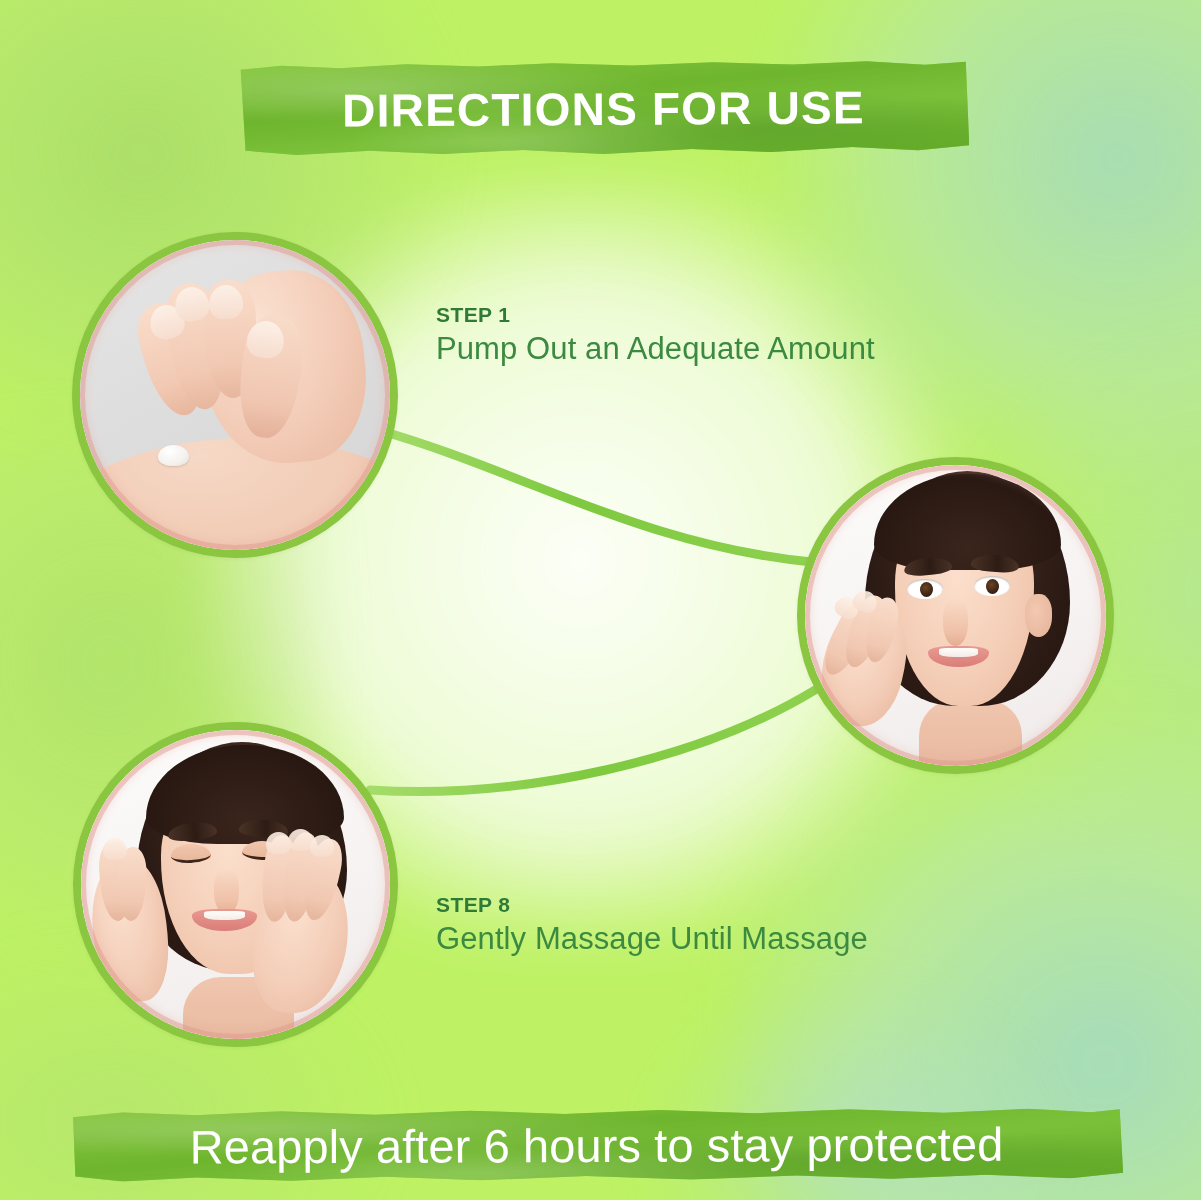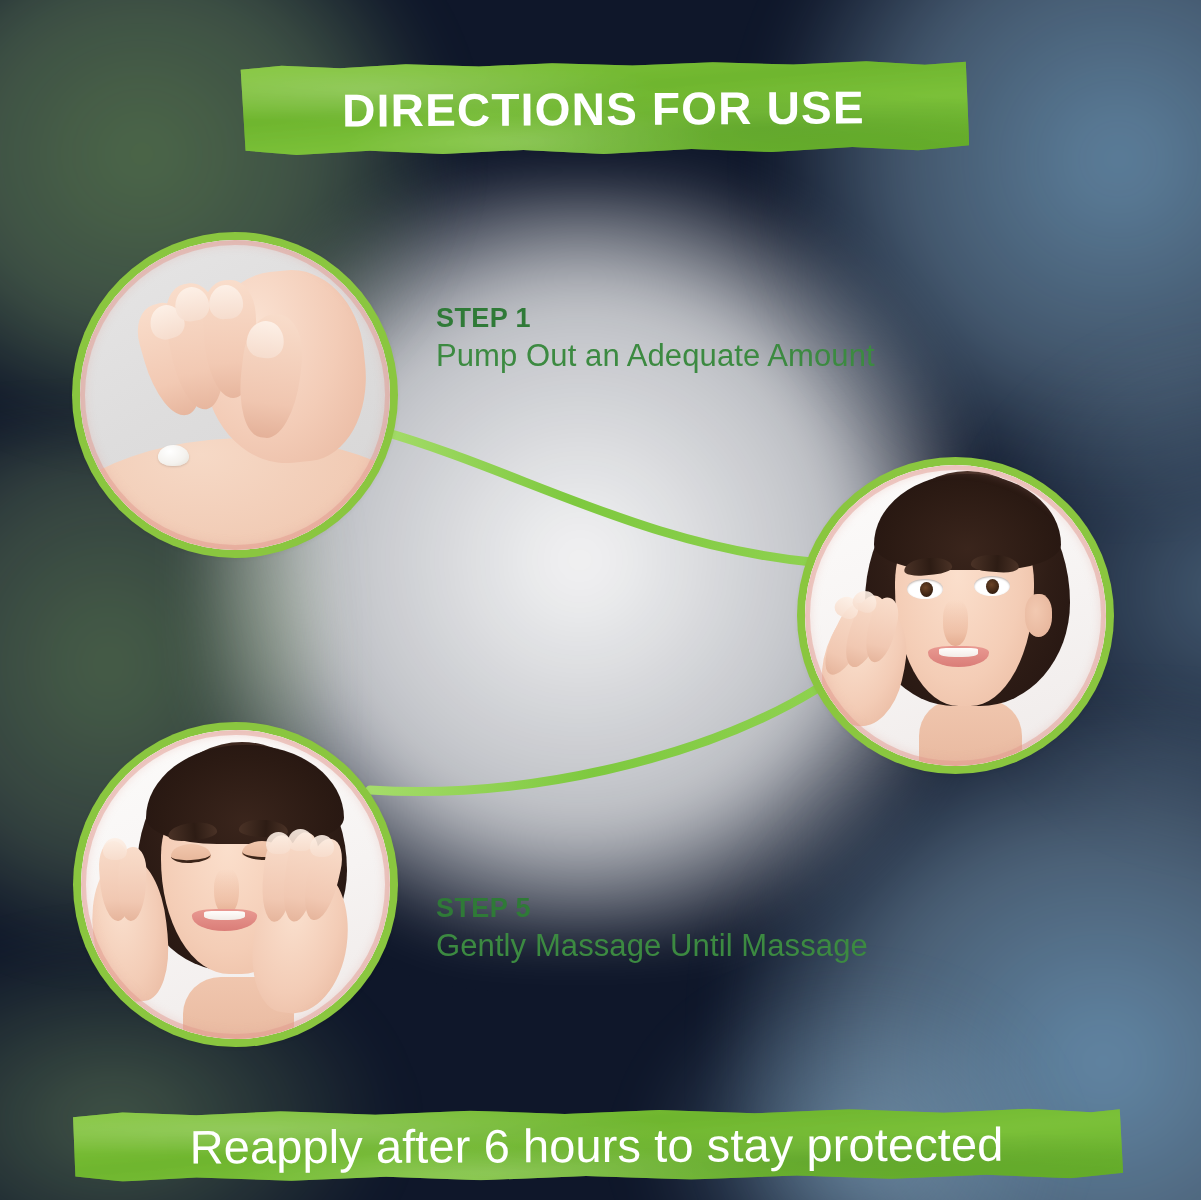--- a/index.html
+++ b/index.html
@@ -8,21 +8,21 @@
     width:1201px; height:1200px;
     overflow:hidden;
     font-family:"Liberation Sans", sans-serif;
     background:#ffffff;
   }
 
   #page {
     position:relative;
     width:1201px; height:1200px;
     overflow:hidden;
-    background:#0f172a;
+    background:#bef264;
   }
 
   
   .bg-layer { position:absolute; inset:0; pointer-events:none; }
 
   .wash { position:absolute; filter:blur(26px); }
 
   .wash-green-tl {
     left:-110px; top:-80px; width:560px; height:520px;
     background:radial-gradient(ellipse at 45% 45%, rgba(150,200,110,.46) 0%, rgba(168,210,130,.30) 42%, rgba(255,255,255,0) 72%);
@@ -295,21 +295,21 @@
   .s3-handR { left:56%; top:44%; width:30%; height:48%; border-radius:40% 48% 52% 40% / 48% 50% 50% 46%; transform:rotate(8deg); }
   .s3-lf1 { left:6%;  top:36%; width:10%; height:26%; transform:rotate(-4deg); }
   .s3-lf2 { left:12%; top:38%; width:9%;  height:24%; transform:rotate(2deg); }
   .s3-rf1 { left:59%; top:34%; width:10%; height:28%; transform:rotate(6deg); }
   .s3-rf2 { left:66%; top:33%; width:10%; height:29%; transform:rotate(9deg); }
   .s3-rf3 { left:73%; top:35%; width:10%; height:27%; transform:rotate(13deg); }
 
   
   .step-block { position:absolute; }
   .step-label {
-    font-size:27px;
+    font-size:21px;
     font-weight:bold;
     color:#2f7a37;
     letter-spacing:0.4px;
     margin-bottom:4px;
     white-space:nowrap;
   }
   .step-desc {
     font-size:31px;
     font-weight:normal;
     color:#3c8a41;
@@ -440,21 +440,21 @@
     </div>
   </div>
 
   <div id="step-1" class="step-block">
     <div class="step-label">STEP 1</div>
     <div class="step-desc">Pump Out an Adequate Amount</div>
   </div>
 
 
   <div id="step-3" class="step-block">
-    <div class="step-label">STEP 5</div>
+    <div class="step-label">STEP 8</div>
     <div class="step-desc">Gently Massage Until Massage</div>
   </div>
 
   <div id="footer-banner" class="banner">
     <span class="banner-text">Reapply after 6 hours to stay protected</span>
   </div>
 
 </div>
 
 </body></html>

